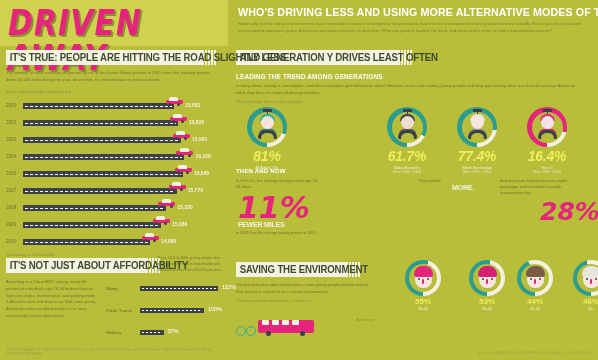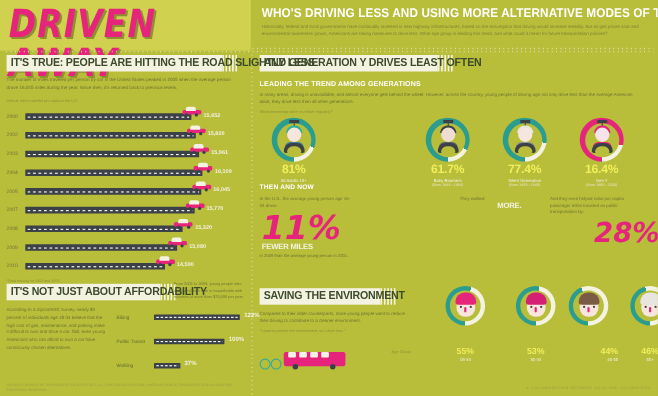--- a/index.html
+++ b/index.html
@@ -95,22 +95,22 @@
      background-image: radial-gradient(circle,#e8e8c8 0.6px, transparent 0.7px); background-size:2px 4px; }
   .sec2 { position:absolute; left:8px; top:2px; right:6px; }
   .sub-head { color:#ffffff; font-weight:bold; font-size:6.4px; letter-spacing:0.15px; margin-top:8px; }
   .sec2 .para { color:#6f7530; font-size:4.1px; line-height:1.62; margin-top:3px; max-width:348px; }
   .sec2 .q { color:#8d9235; font-size:3.5px; margin-top:4px; font-style:italic; }
 
   .donuts { position:relative; height:70px; margin-top:3px; }
   .donut-item { position:absolute; width:62px; text-align:center; }
   .ring { position:relative; width:40px; height:40px; margin:0 auto; border-radius:50%; }
   .ring .hole { position:absolute; left:4.5px; top:4.5px; width:31px; height:31px; border-radius:50%; background:#b8bd3a; }
-  .pct { color:#f0ef5c; font-weight:bold; font-size:11px; margin-top:1px; letter-spacing:-0.2px;
-         font-family:"Liberation Sans Narrow","Liberation Sans",sans-serif; }
+  .pct { color:#f0ef5c; font-weight:bold; font-size:14px; margin-top:1px; letter-spacing:-0.2px;
+         font-family:"Liberation Sans Narrow","Liberation Sans",sans-serif;font-style:italic; }
   .gname { color:#f4f3e2; font-size:3.9px; margin-top:1px; }
   .gyear { color:#e6e4c0; font-size:3.4px; }
 
   
   .person { position:absolute; left:9.5px; top:7px; width:21px; height:26px; }
   .p-head { position:absolute; left:4px; top:2px; width:13px; height:13px; border-radius:50%; }
   .p-hair { position:absolute; left:3px; top:0px; width:15px; height:7px; border-radius:7px 7px 0 0; }
   .p-wheel { position:absolute; left:1px; bottom:1px; width:19px; height:9px; border-radius:9px 9px 2px 2px; background:#3c4148; }
   .p-wheel i { position:absolute; left:3px; top:3px; width:13px; height:6px; border-radius:6px 6px 1px 1px; background:#b8bd3a; }
   .p-body { position:absolute; left:2px; bottom:2px; width:17px; height:9px; border-radius:5px 5px 0 0; }
@@ -132,21 +132,21 @@
            font-family:"DejaVu Sans",sans-serif; opacity:0.55; }
 
   
   .sec4 { position:absolute; left:8px; top:214px; right:6px; }
   .sec4 .para { color:#6f7530; font-size:4.1px; line-height:1.62; width:140px; margin-top:5px; }
   .sec4 .q2 { color:#8d9235; font-size:3.5px; font-style:italic; margin-top:4px; }
   .faces { position:absolute; left:160px; top:-2px; width:220px; height:80px; }
   .face-item { position:absolute; width:54px; text-align:center; }
   .fring { position:relative; width:36px; height:36px; margin:0 auto; border-radius:50%; }
   .fring .hole { position:absolute; left:4px; top:4px; width:28px; height:28px; border-radius:50%; background:#b8bd3a; }
-  .fpct { color:#f0ef5c; font-weight:bold; font-size:8px; margin-top:19px;
+  .fpct { color:#f0ef5c; font-weight:bold; font-size:8px; margin-top:1px;
           font-family:"Liberation Sans Narrow","Liberation Sans",sans-serif; }
   .fage { color:#f4f3e2; font-size:3.9px; }
   .face { position:absolute; left:8.5px; top:6px; width:19px; height:23px; }
   .f-head { position:absolute; left:1px; top:5px; width:17px; height:17px; border-radius:8px; background:#f7e6dd; }
   .f-hair { position:absolute; left:0px; top:0px; width:19px; height:11px; border-radius:9px 9px 3px 3px; }
   .f-eye { position:absolute; top:12px; width:2px; height:2px; border-radius:50%; background:#3c4148; }
   .f-nose{ position:absolute; left:8.5px; top:13px; width:2px; height:5px; background:#e6247c; border-radius:1px; }
 
   .agegrouplbl { position:absolute; left:120px; top:56px; color:#8d9235; font-size:3.6px; }
   .credit { position:absolute; right:6px; bottom:5px; color:#9aa043; font-size:3.2px; letter-spacing:0.6px; }
@@ -485,21 +485,21 @@
                 <div class="f-head"></div>
                 <div class="f-hair" style="background:#d41f74"></div>
                 <div class="f-eye" style="left:4px"></div>
                 <div class="f-eye" style="left:13px"></div>
                 <div class="f-nose"></div>
               </div>
             </div>
             <div class="fpct">53%</div>
             <div class="fage">35-44</div>
           </div>
-          <div class="face-item" style="left: 112px; text-align: right;">
+          <div class="face-item" style="left: 112px;">
             <div class="fring" style="background:conic-gradient(from 180deg, #2a9d8f 0deg 158.4deg, #f4f3e2 158.4deg 360deg)">
               <div class="hole"></div>
               <div class="face">
                 <div class="f-head"></div>
                 <div class="f-hair" style="background:#7a5c46"></div>
                 <div class="f-eye" style="left:4px"></div>
                 <div class="f-eye" style="left:13px"></div>
                 <div class="f-nose"></div>
               </div>
             </div>

